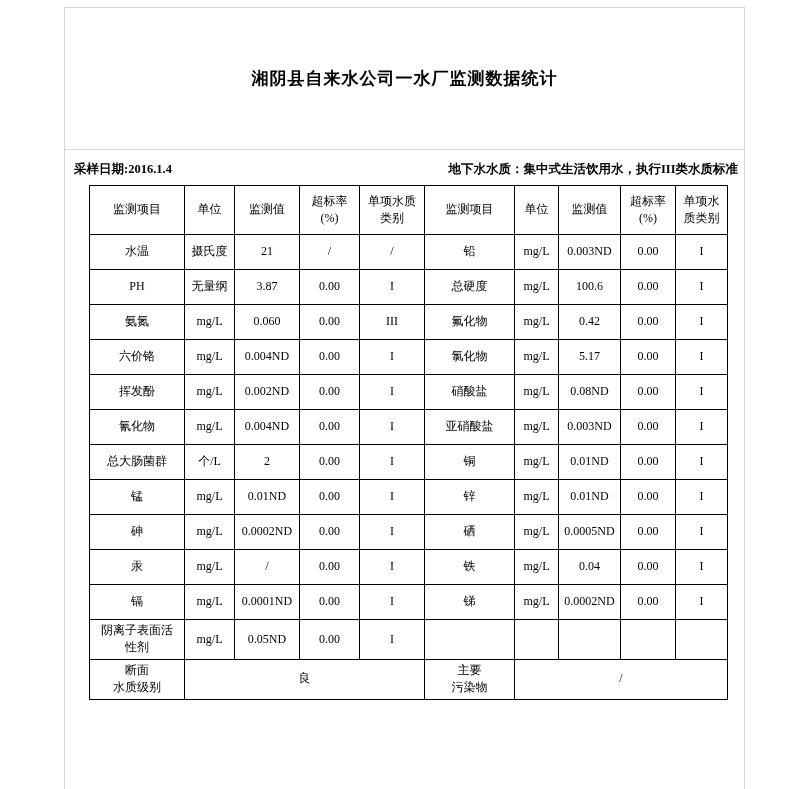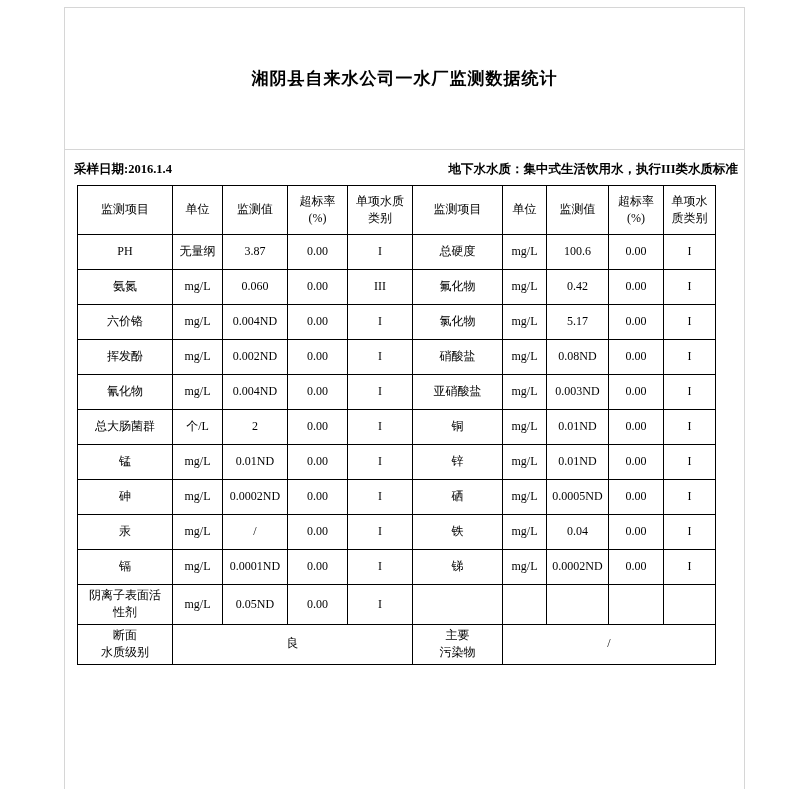--- a/index.html
+++ b/index.html
@@ -46,21 +46,21 @@
     padding: 0 6px 7px 9px;
     font-size: 12.5px;
     font-weight: bold;
     white-space: nowrap;
     gap: 17px;
   }
   table.data-table {
     border-collapse: collapse;
     table-layout: fixed;
     width: 638px;
-    margin-left: 12px;
+    margin-left: 24px;
     font-size: 12px;
   }
   .data-table th, .data-table td {
     border: 1px solid #000;
     text-align: center;
     vertical-align: middle;
     padding: 2px 3px;
     font-weight: normal;
     white-space: pre-line;
     line-height: 1.45;
@@ -107,20 +107,32 @@
           <th>单位</th>
           <th>监测值</th>
           <th>超标率
 (%)</th>
           <th>单项水
 质类别</th>
         </tr>
       </thead>
     <tbody>
         <tr>
+          <td>水温</td>
+          <td>摄氏度</td>
+          <td>21</td>
+          <td>/</td>
+          <td>/</td>
+          <td>铅</td>
+          <td>mg/L</td>
+          <td>0.003ND</td>
+          <td>0.00</td>
+          <td>I</td>
+        </tr>
+        <tr>
           <td>PH</td>
           <td>无量纲</td>
           <td>3.87</td>
           <td>0.00</td>
           <td>I</td>
           <td>总硬度</td>
           <td>mg/L</td>
           <td>100.6</td>
           <td>0.00</td>
           <td>I</td>

